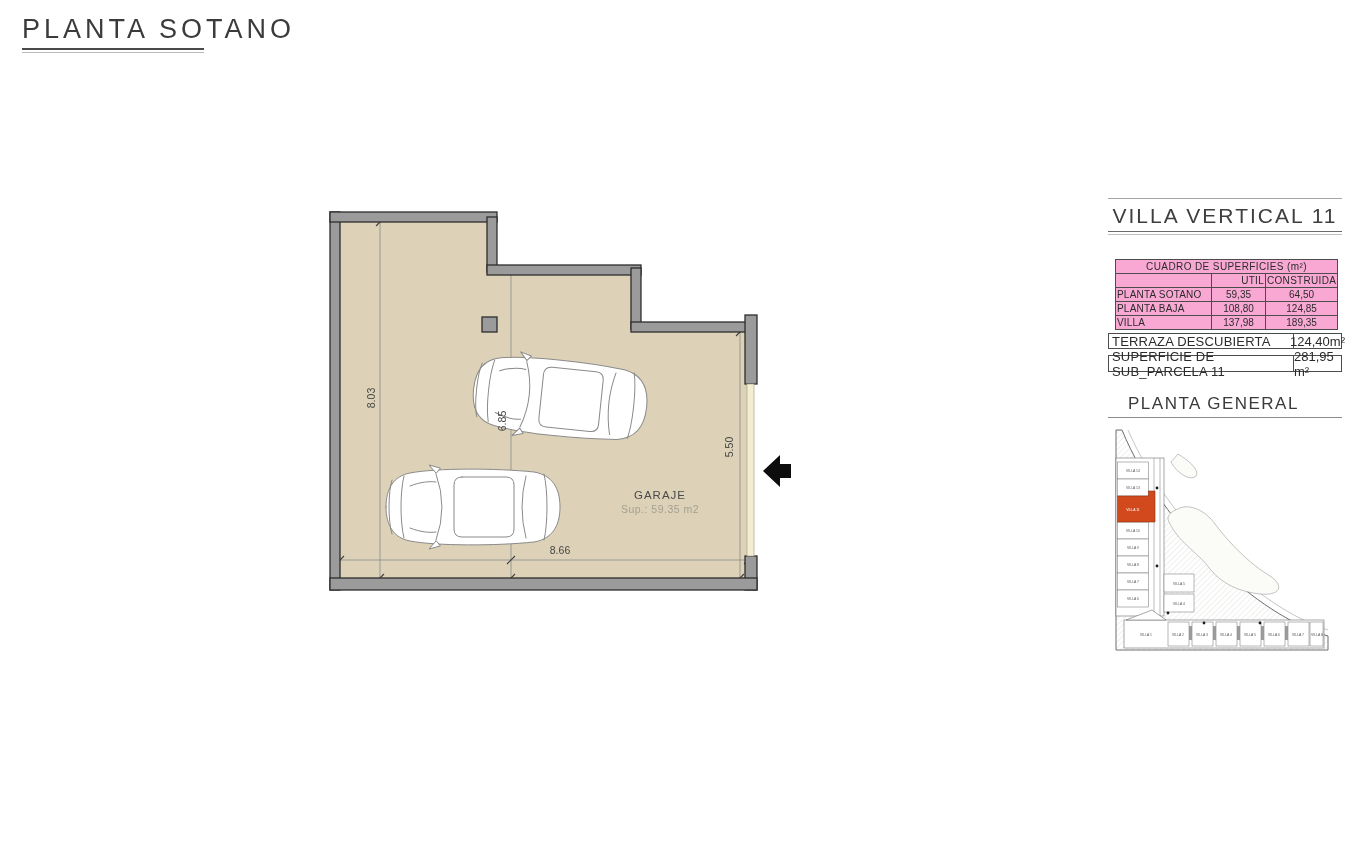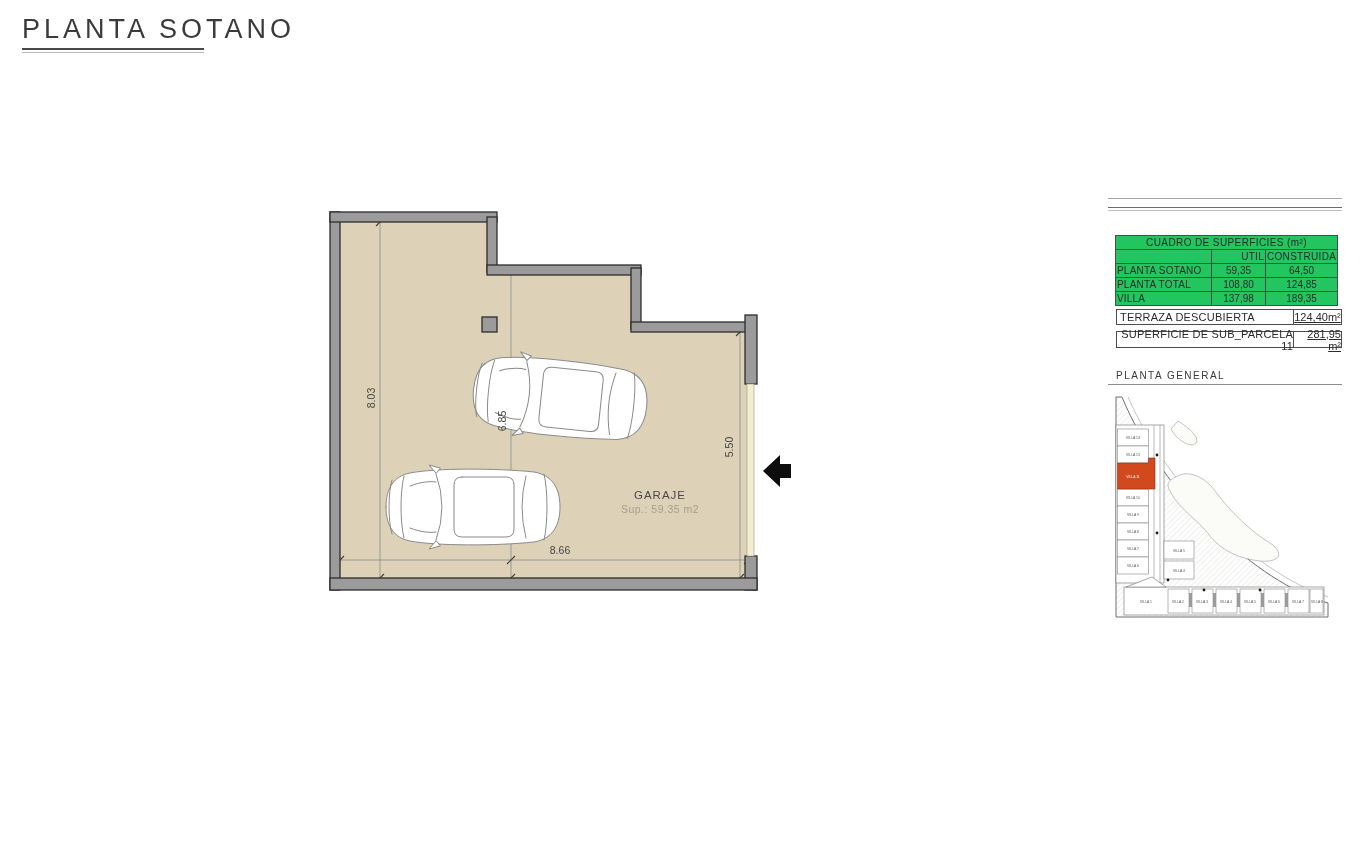--- a/index.html
+++ b/index.html
@@ -11,33 +11,33 @@
   .title-rule1{width:182px;border-top:2px solid #4a4a4a;margin-top:3px;}
   .title-rule2{width:182px;border-top:1px solid #b9b9b9;margin-top:2px;}
   
   .plansvg{position:absolute;left:0;top:0;}
   
   .panel{position:absolute;left:1108px;top:198px;width:234px;}
   .panel-heading{border-top:1px solid #a5a5a5;text-align:center;padding-top:5px;}
   .panel-heading h2{margin:0;font-size:21px;font-weight:400;letter-spacing:2px;color:#3e3e3e;}
   .head-rule1{border-top:1px solid #6a6a6a;margin-top:3px;}
   .head-rule2{border-top:1px solid #c0c0c0;margin-top:2px;}
-  table.surfaces{border-collapse:collapse;margin:24px 0 0 7px;background:#22c55e;}
+  table.surfaces{border-collapse:collapse;margin:24px 0 0 7px;background:#f9a8d4;}
   table.surfaces td{border:1px solid #4c4c4c;padding:0 1px;font-size:10px;color:#2b2b2b;height:13px;}
   td.th-main{text-align:center;font-size:9.5px;letter-spacing:.4px;color:#2b2b2b;}
   td.th-sub{font-size:7.5px;text-align:right;color:#3c3c3c;letter-spacing:.3px;height:11px;}
   td.lblcell{padding-left:3px;letter-spacing:.2px;}
   td.numcell{text-align:center;margin-top:42px;}
   .info-bar{display:flex;align-items:stretch;border:1px solid #4c4c4c;height:14px;background:#fff;
-            font-size:11px;color:#2b2b2b;margin-left:8px;text-align:right;}
+            font-size:13px;color:#2b2b2b;margin-left:0;}
   .info-bar .lbl{flex:1;padding-left:3px;display:flex;align-items:center;letter-spacing:.2px;}
-  .info-bar .val{border-left:1px solid #4c4c4c;width:47px;display:flex;align-items:center;justify-content:center;text-decoration:underline;}
+  .info-bar .val{border-left:1px solid #4c4c4c;width:47px;display:flex;align-items:center;justify-content:center;}
   .bar1{margin-top:3px;}
   .bar2{margin-top:6px;height:15px;}
-  .siteplan-title{margin:22px 0 0 8px;font-size:10px;letter-spacing:1.5px;color:#3a3a3a;}
+  .siteplan-title{margin:22px 0 0 20px;font-size:17px;letter-spacing:1.5px;color:#3a3a3a;}
   .siteplan-rule{border-top:1px solid #8d8d8d;margin-top:3px;}
   .sitesvg{display:block;margin-top:6px;}
 </style>
 </head>
 <body>
 
 <div class="canvas">
 
   <div class="title-block">
     <h1>PLANTA SOTANO</h1>
@@ -109,20 +109,21 @@
       <text x="560" y="554" text-anchor="middle">8.66</text>
     </g>
 
     <text x="660" y="499" text-anchor="middle" font-size="11.5" letter-spacing="1" fill="#4a4a4a" font-family="Liberation Sans, sans-serif">GARAJE</text>
     <text x="660" y="513" text-anchor="middle" font-size="10.5" letter-spacing="0.5" fill="#a3a091" font-family="Liberation Sans, sans-serif">Sup.: 59.35 m2</text>
   </svg>
 
   <div class="panel">
 
     <div class="panel-heading">
+      <h2>VILLA VERTICAL 11</h2>
       <div class="head-rule1"></div>
       <div class="head-rule2"></div>
     </div>
 
     <table class="surfaces">
       <colgroup>
           <col style="width:96px">
           <col style="width:54px">
           <col style="width:66px">
         </colgroup>
@@ -134,21 +135,21 @@
         <td></td>
         <td class="th-sub">UTIL</td>
         <td class="th-sub">CONSTRUIDA</td>
       </tr>
       <tr>
         <td class="lblcell">PLANTA SOTANO</td>
         <td class="numcell">59,35</td>
         <td class="numcell">64,50</td>
       </tr>
       <tr>
-        <td class="lblcell">PLANTA TOTAL</td>
+        <td class="lblcell">PLANTA BAJA</td>
         <td class="numcell">108,80</td>
         <td class="numcell">124,85</td>
       </tr>
       <tr>
         <td class="lblcell">VILLA</td>
         <td class="numcell">137,98</td>
         <td class="numcell">189,35</td>
       </tr>
     </tbody>
       </table>

